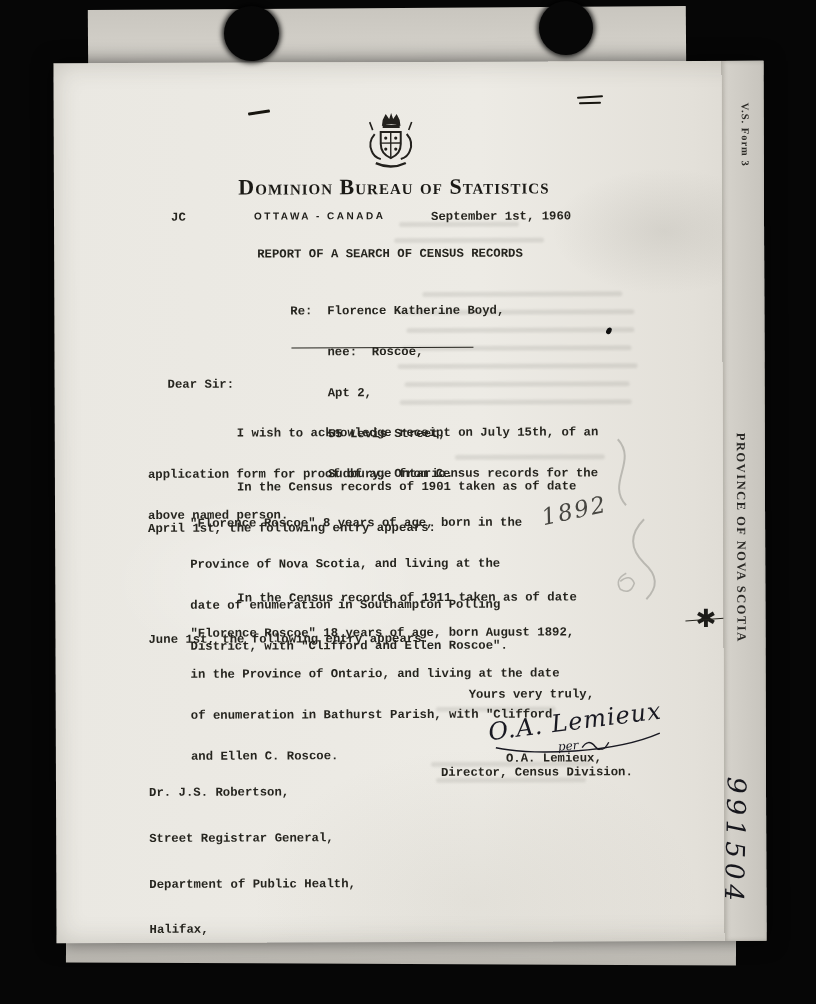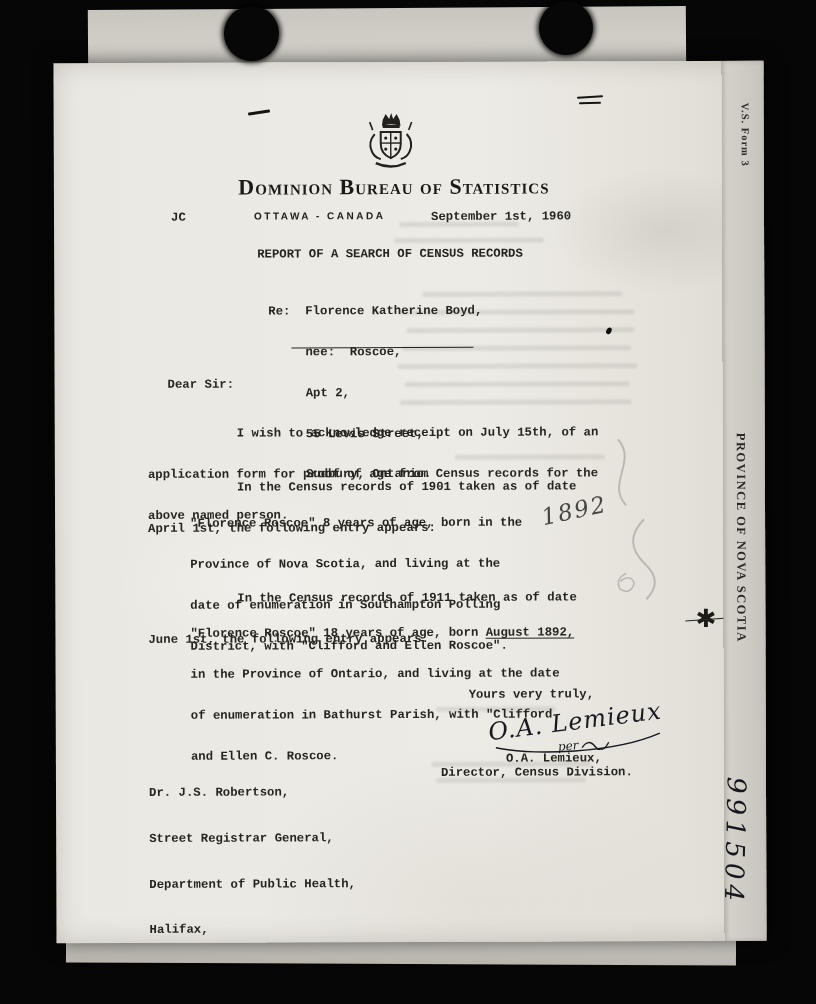--- a/index.html
+++ b/index.html
@@ -24,21 +24,21 @@
   .tw{font-family:"Liberation Mono",monospace;font-weight:700;color:#26251f;
       font-size:12.3px;line-height:13.6px;white-space:pre;}
   .tw div{white-space:pre;}
   .ind{padding-left:89px;}
   .re-ind{padding-left:37px;}
   .org-title{font-family:"Liberation Serif",serif;font-variant:small-caps;font-weight:700;
       font-size:22px;letter-spacing:1px;color:#1b1a16;text-align:center;}
   .city{font-family:"Liberation Sans",sans-serif;font-weight:700;font-size:10px;
       letter-spacing:2.5px;color:#1e1d19;white-space:pre;}
   .rule{position:absolute;height:1.3px;background:#26251f;}
-  .uline{text-decoration:underline;text-underline-offset:2px;}
+  .uline{text-underline-offset:2px;}
   .hand{font-family:"DejaVu Serif",serif;font-style:italic;color:#3b3a35;}
   .sig{font-family:"DejaVu Serif",serif;font-style:italic;color:#191922;font-size:24px;
       letter-spacing:1px;transform:rotate(-7deg);}
   .vert{writing-mode:vertical-rl;}
   .form-label{font-family:"Liberation Serif",serif;font-weight:600;font-size:10.5px;
       color:#2c2b27;letter-spacing:1px;}
   .province{font-family:"Liberation Serif",serif;font-weight:700;font-size:12.5px;
       color:#2a2926;letter-spacing:1.5px;}
   .file-no{font-family:"DejaVu Serif",serif;font-style:italic;font-size:26px;
       color:#16161c;letter-spacing:5px;transform:rotate(1.5deg);}
@@ -98,21 +98,21 @@
     </svg>
 
     <div class="abs org-title" style="left:180px;top:112px;width:320px">Dominion Bureau of Statistics</div>
 
     <div class="abs tw" style="left:117px;top:149px">JC</div>
     <div class="abs city" style="left:200px;top:148px">OTTAWA - CANADA</div>
     <div class="abs tw" style="left:377px;top:149px">September 1st, 1960</div>
 
     <div class="abs tw" style="left:203px;top:186px">REPORT OF A SEARCH OF CENSUS RECORDS</div>
 
-    <div class="abs tw" style="left:214px;top:216px">
+    <div class="abs tw" style="left:236px;top:216px">
       <div>Re:  Florence Katherine Boyd,</div>
       <div class="re-ind">nee:  Roscoe,</div>
       <div class="re-ind">Apt 2,</div>
       <div class="re-ind">55 Levis Street,</div>
       <div class="re-ind">Sudbury, Ontario.</div>
     </div>
     <div class="rule" style="left:237px;top:285px;width:182px"></div>
 
     <div class="abs tw" style="left:113px;top:316px">Dear Sir:</div>
 

